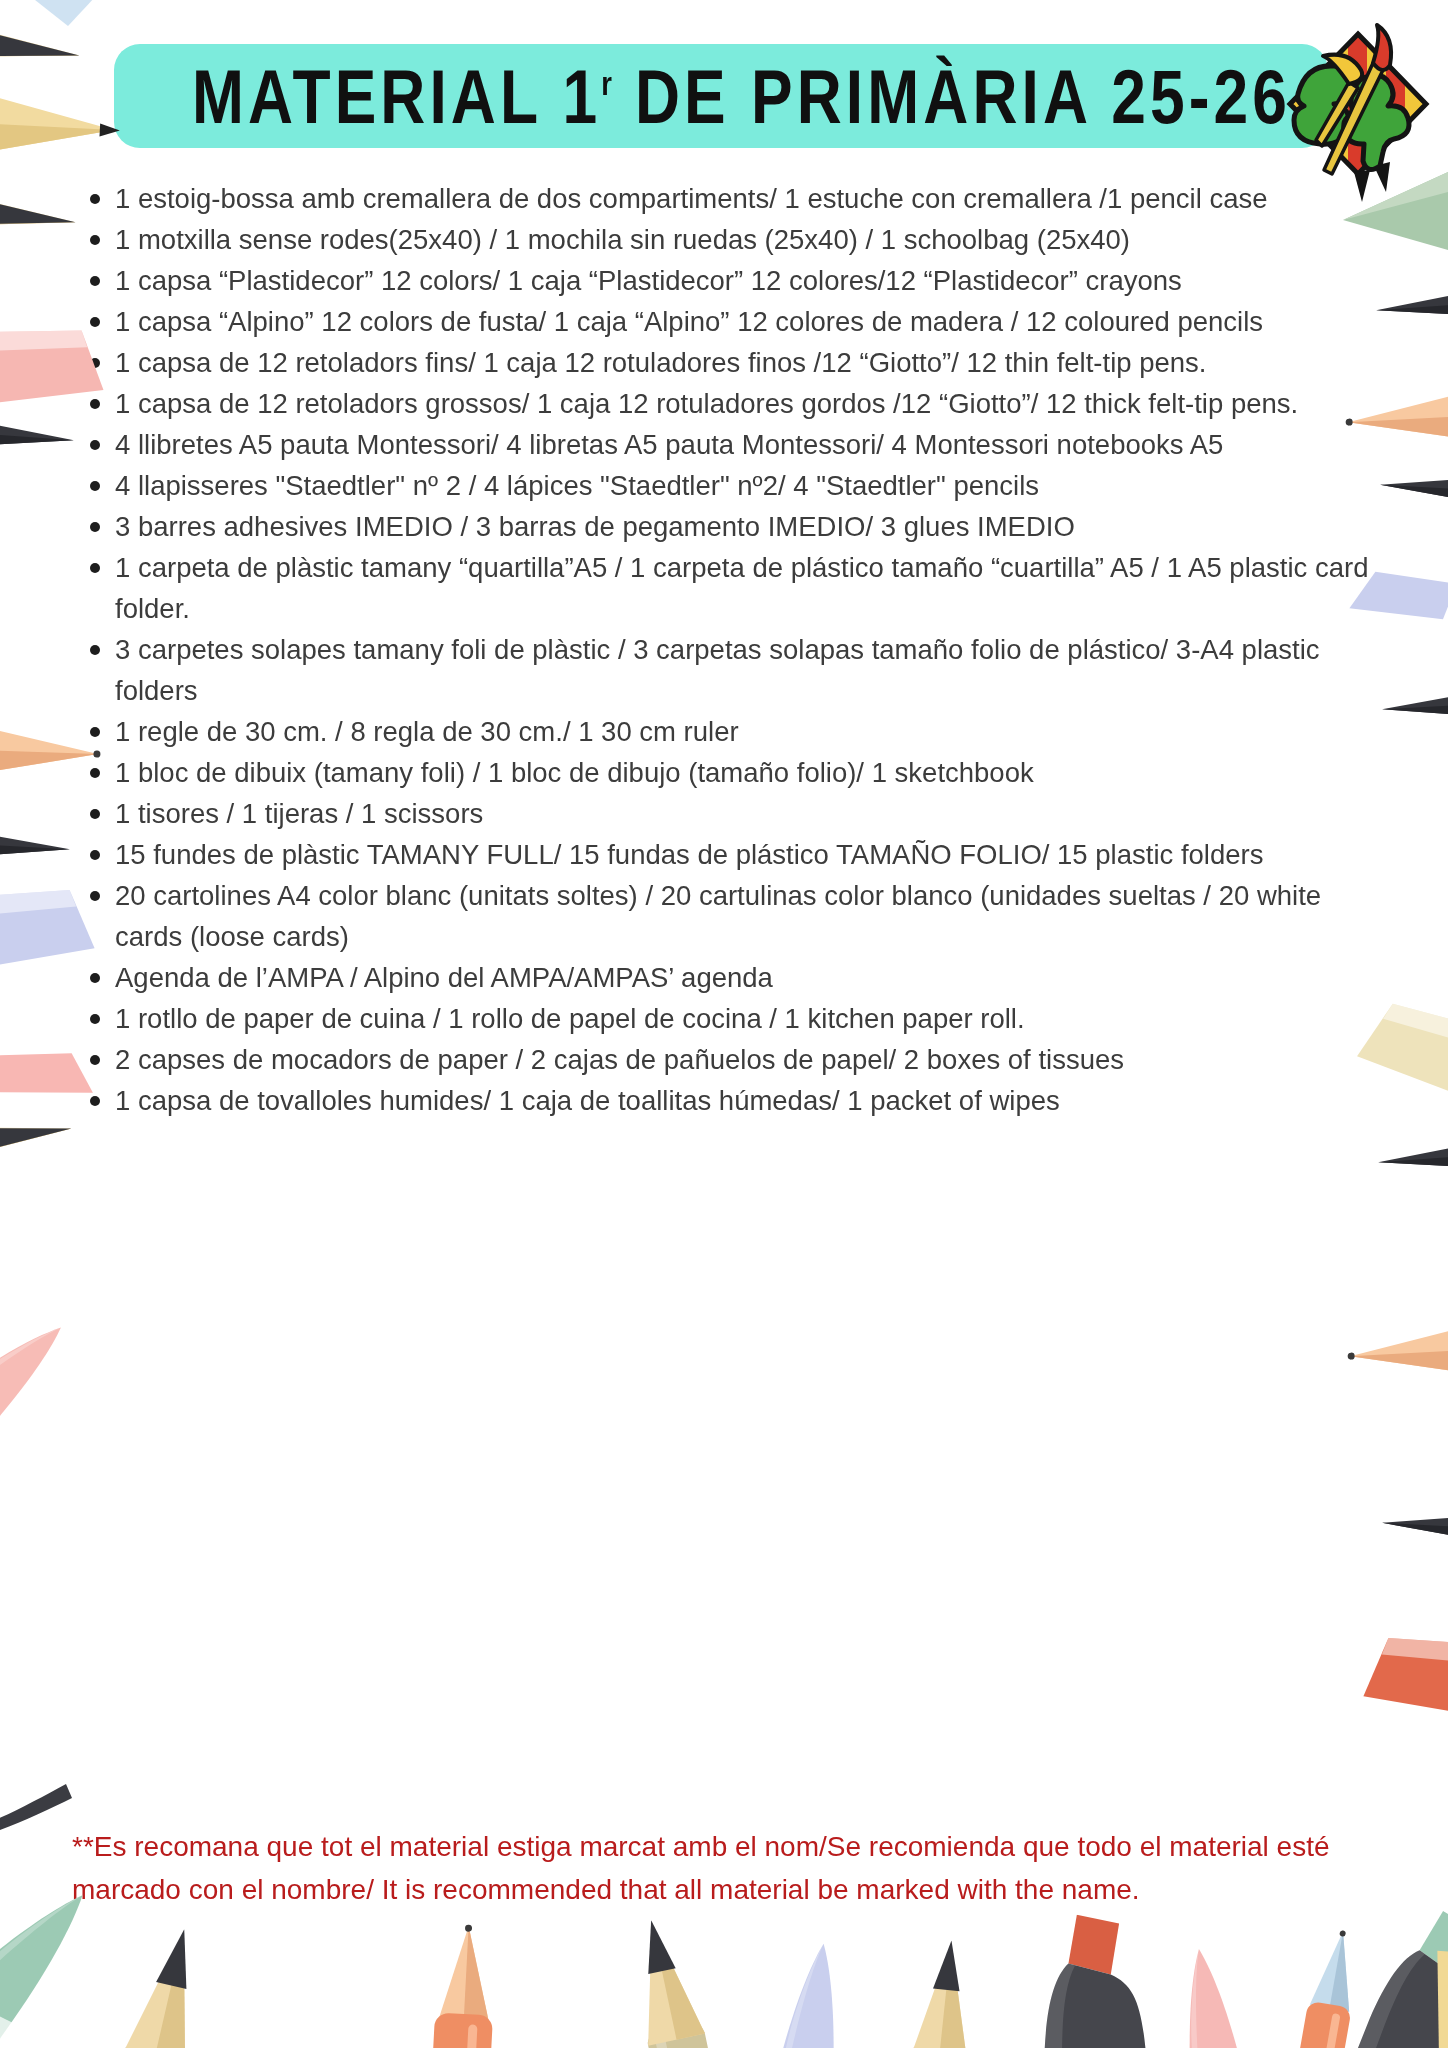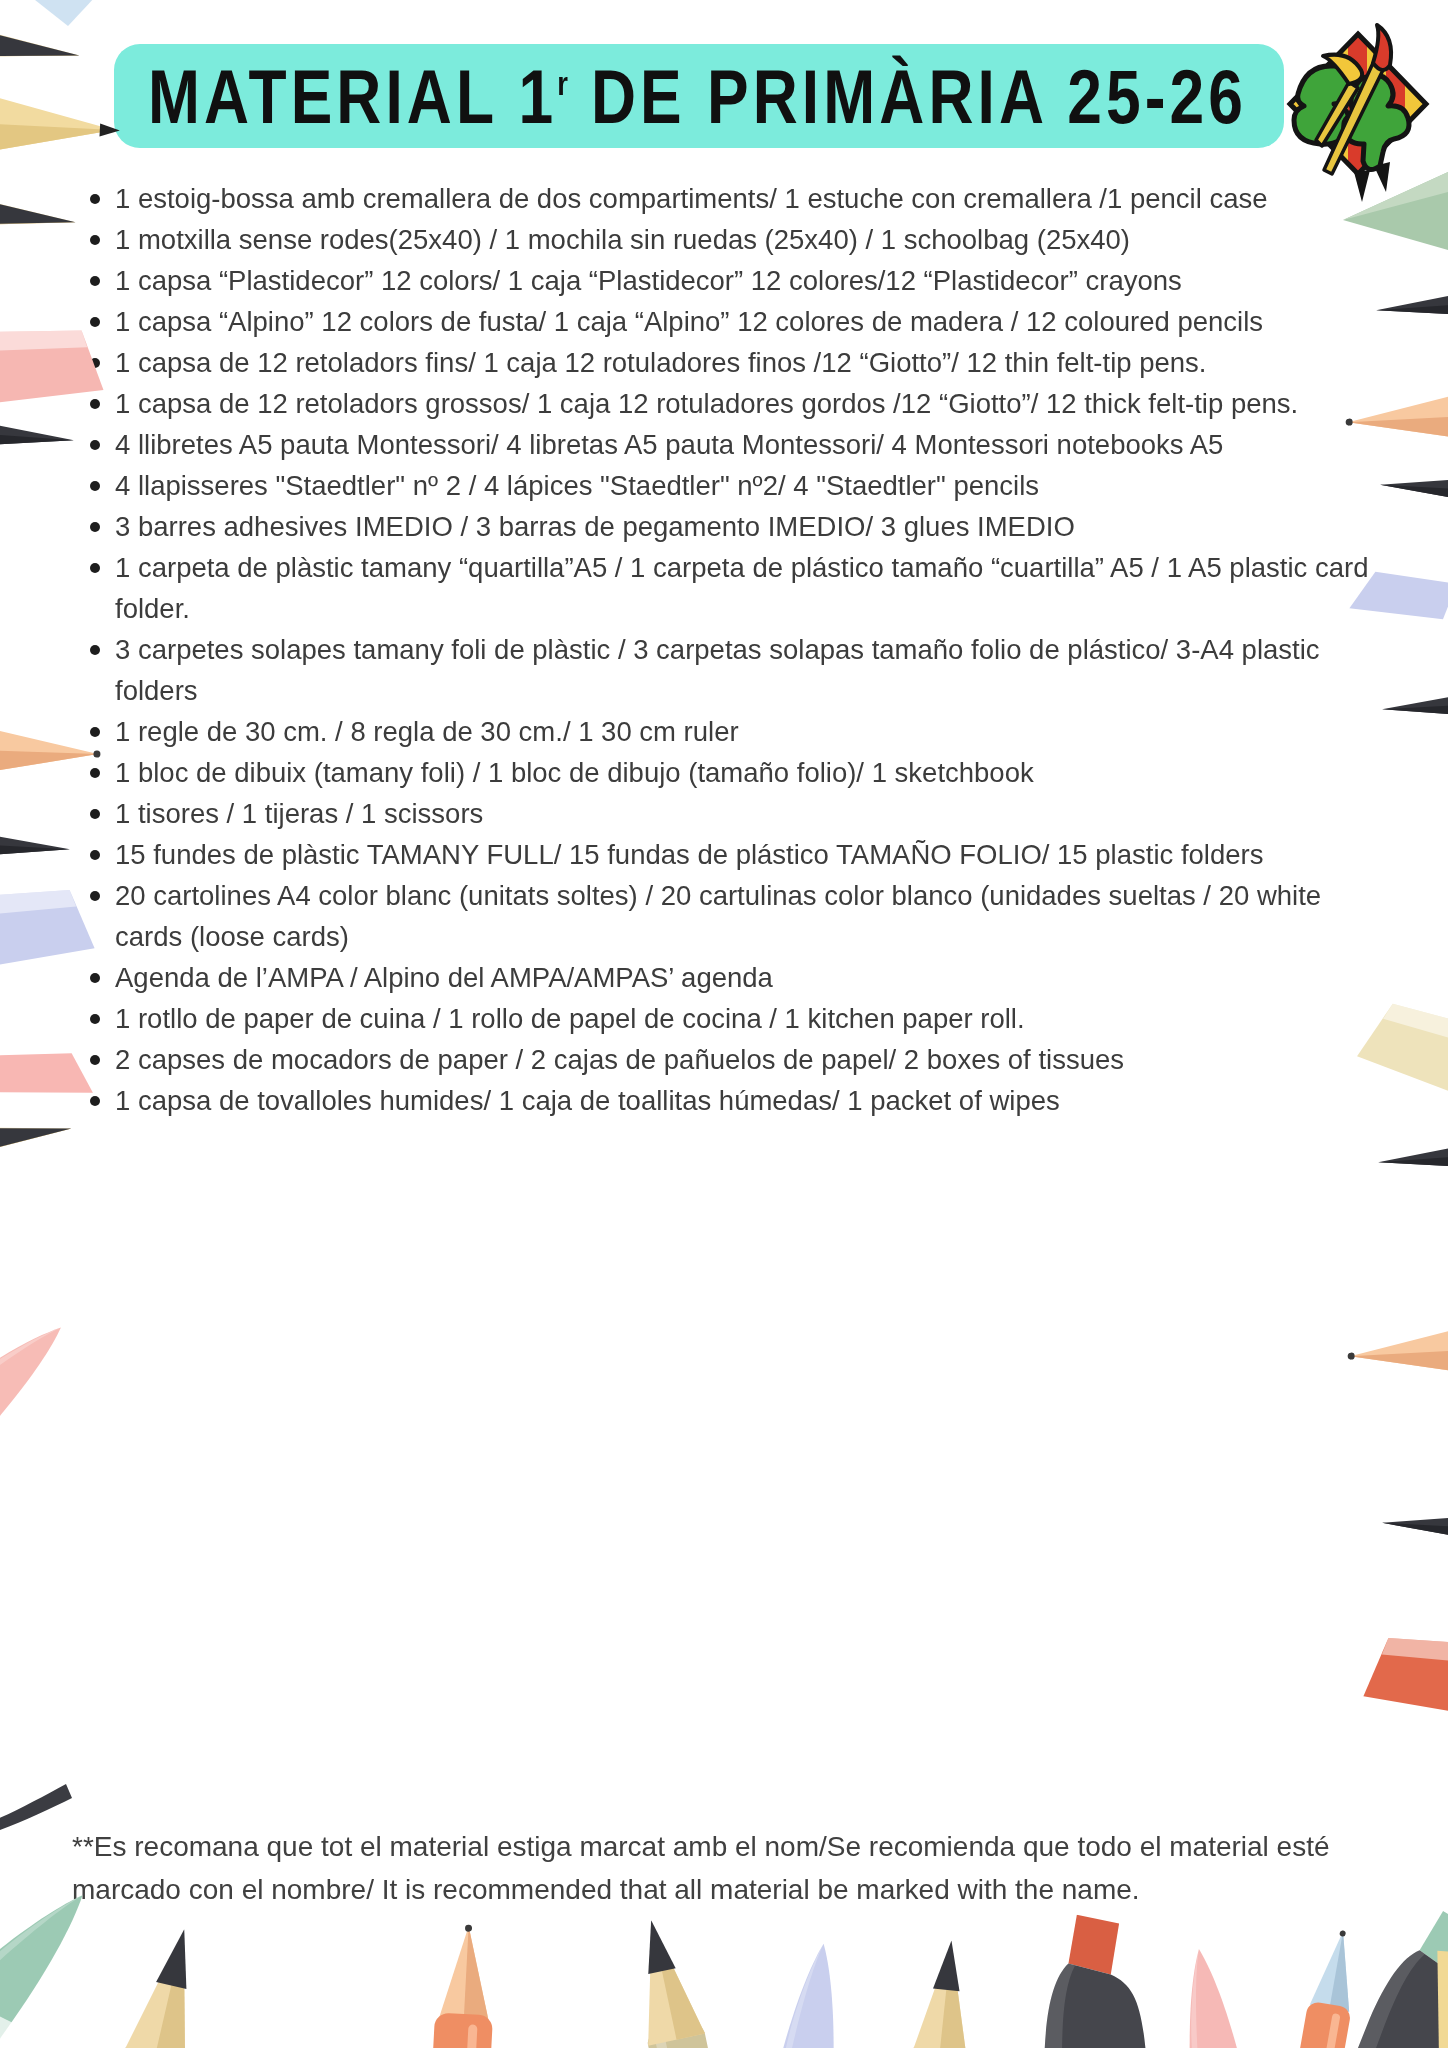--- a/index.html
+++ b/index.html
@@ -11,21 +11,21 @@
     color:#3c3c3c;
   }
   .dec { position:absolute; pointer-events:none; }
   .dec svg { display:block; overflow:visible; }
 
   
   .banner {
     position:absolute; left:114px; top:44px;
     width:1170px; height:104px;
     background:#7cebdc; border-radius:26px;
-    display:flex; align-items:center;
+    display:flex; align-items:center;padding-left:44px;
   }
   .title {
     margin-left:34px;
     font-size:76px; font-weight:700; color:#101010;
     letter-spacing:5px; white-space:nowrap;
     transform:scaleX(0.82); transform-origin:left center;
     font-family:"Liberation Sans", sans-serif;
   }
   .title sup { font-size:0.44em; vertical-align:28px; letter-spacing:2px; }
 
@@ -42,21 +42,21 @@
   .supply-list li { position:relative; padding-left:27px; margin:0; }
   .supply-list li::before {
     content:""; position:absolute; left:2px; top:16px;
     width:10px; height:10px; border-radius:50%; background:#1d1d1d;
   }
 
   
   .footer-note {
     position:absolute; left:72px; top:1798px;
     width:1315px;
-    font-size:28px; line-height:42.5px; color:#404040;
+    font-size:28px; line-height:42.5px; color:#b91c1c;
   }
 </style>
 </head>
 <body>
 
 <svg width="0" height="0" style="position:absolute" aria-hidden="true">
   <defs>
     <symbol id="s-tip" viewBox="0 0 160 44">
       <polygon points="0,1 158,22 0,43" fill="#eed9a6"></polygon>
       <polygon points="0,22 158,22 0,43" fill="#ddc48e"></polygon>

